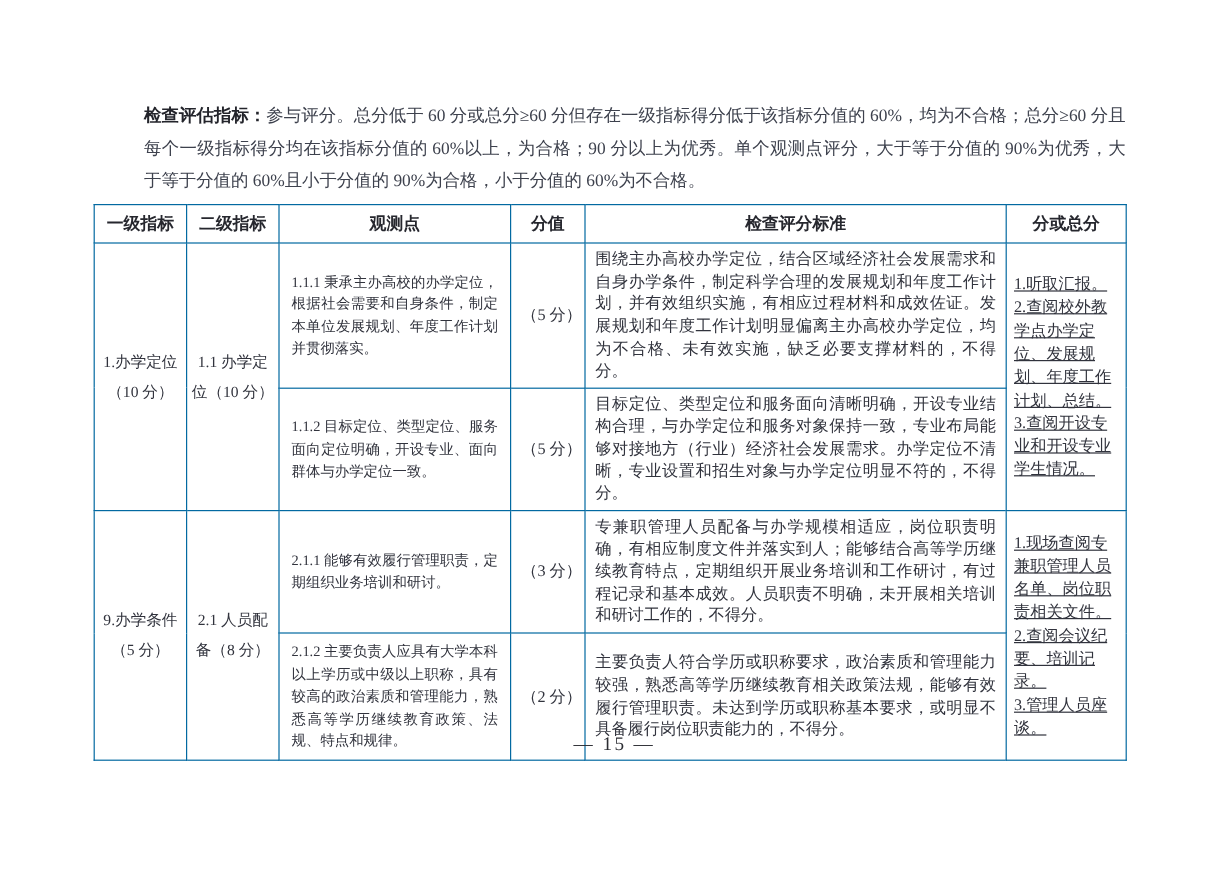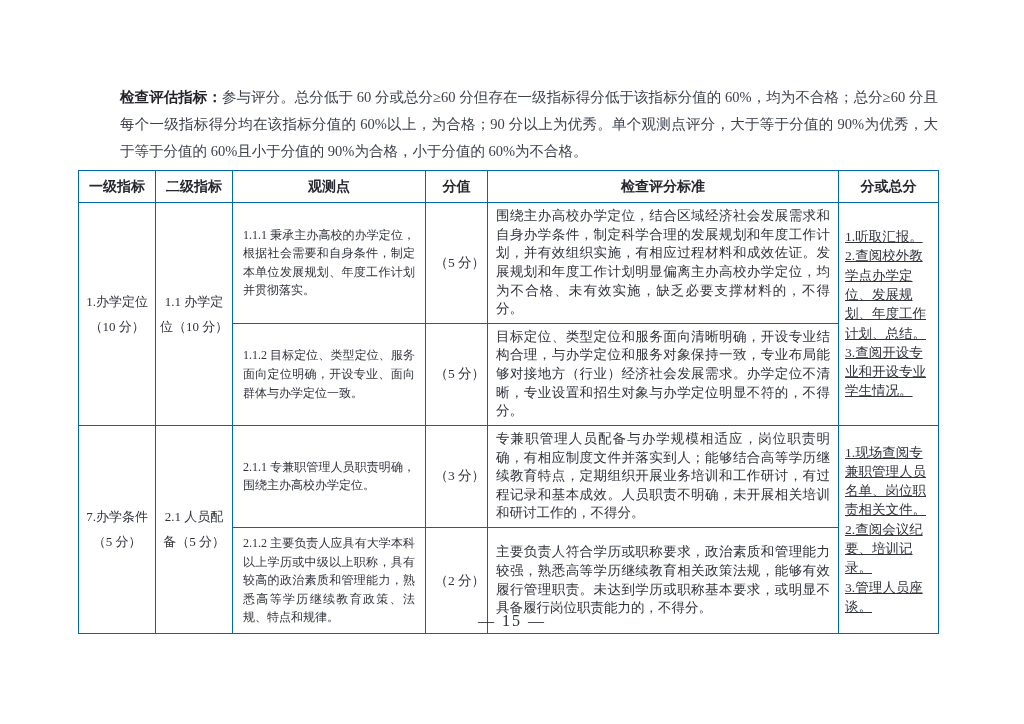--- a/index.html
+++ b/index.html
@@ -129,23 +129,23 @@
         <td class="c-method" rowspan="2">1.听取汇报。
 2.查阅校外教学点办学定位、发展规划、年度工作计划、总结。
 3.查阅开设专业和开设专业学生情况。</td>
       </tr>
       <tr class="r1b">
         <td class="c-obs">1.1.2 目标定位、类型定位、服务面向定位明确，开设专业、面向群体与办学定位一致。</td>
         <td class="c-score">（5 分）</td>
         <td class="c-crit">目标定位、类型定位和服务面向清晰明确，开设专业结构合理，与办学定位和服务对象保持一致，专业布局能够对接地方（行业）经济社会发展需求。办学定位不清晰，专业设置和招生对象与办学定位明显不符的，不得分。</td>
       </tr>
       <tr class="r2a">
-        <td class="c-l1" rowspan="2">7.办学条件（5 分）</td>
-        <td class="c-l2" rowspan="2">2.1 人员配备（5 分）</td>
-        <td class="c-obs">2.1.1 专兼职管理人员职责明确，围绕主办高校办学定位。</td>
+        <td class="c-l1" rowspan="2">9.办学条件（5 分）</td>
+        <td class="c-l2" rowspan="2">2.1 人员配备（8 分）</td>
+        <td class="c-obs">2.1.1 能够有效履行管理职责，定期组织业务培训和研讨。</td>
         <td class="c-score">（3 分）</td>
         <td class="c-crit">专兼职管理人员配备与办学规模相适应，岗位职责明确，有相应制度文件并落实到人；能够结合高等学历继续教育特点，定期组织开展业务培训和工作研讨，有过程记录和基本成效。人员职责不明确，未开展相关培训和研讨工作的，不得分。</td>
         <td class="c-method" rowspan="2">1.现场查阅专兼职管理人员名单、岗位职责相关文件。
 2.查阅会议纪要、培训记录。
 3.管理人员座谈。</td>
       </tr>
       <tr class="r2b">
         <td class="c-obs">2.1.2 主要负责人应具有大学本科以上学历或中级以上职称，具有较高的政治素质和管理能力，熟悉高等学历继续教育政策、法规、特点和规律。</td>
         <td class="c-score">（2 分）</td>
         <td class="c-crit">主要负责人符合学历或职称要求，政治素质和管理能力较强，熟悉高等学历继续教育相关政策法规，能够有效履行管理职责。未达到学历或职称基本要求，或明显不具备履行岗位职责能力的，不得分。</td>

